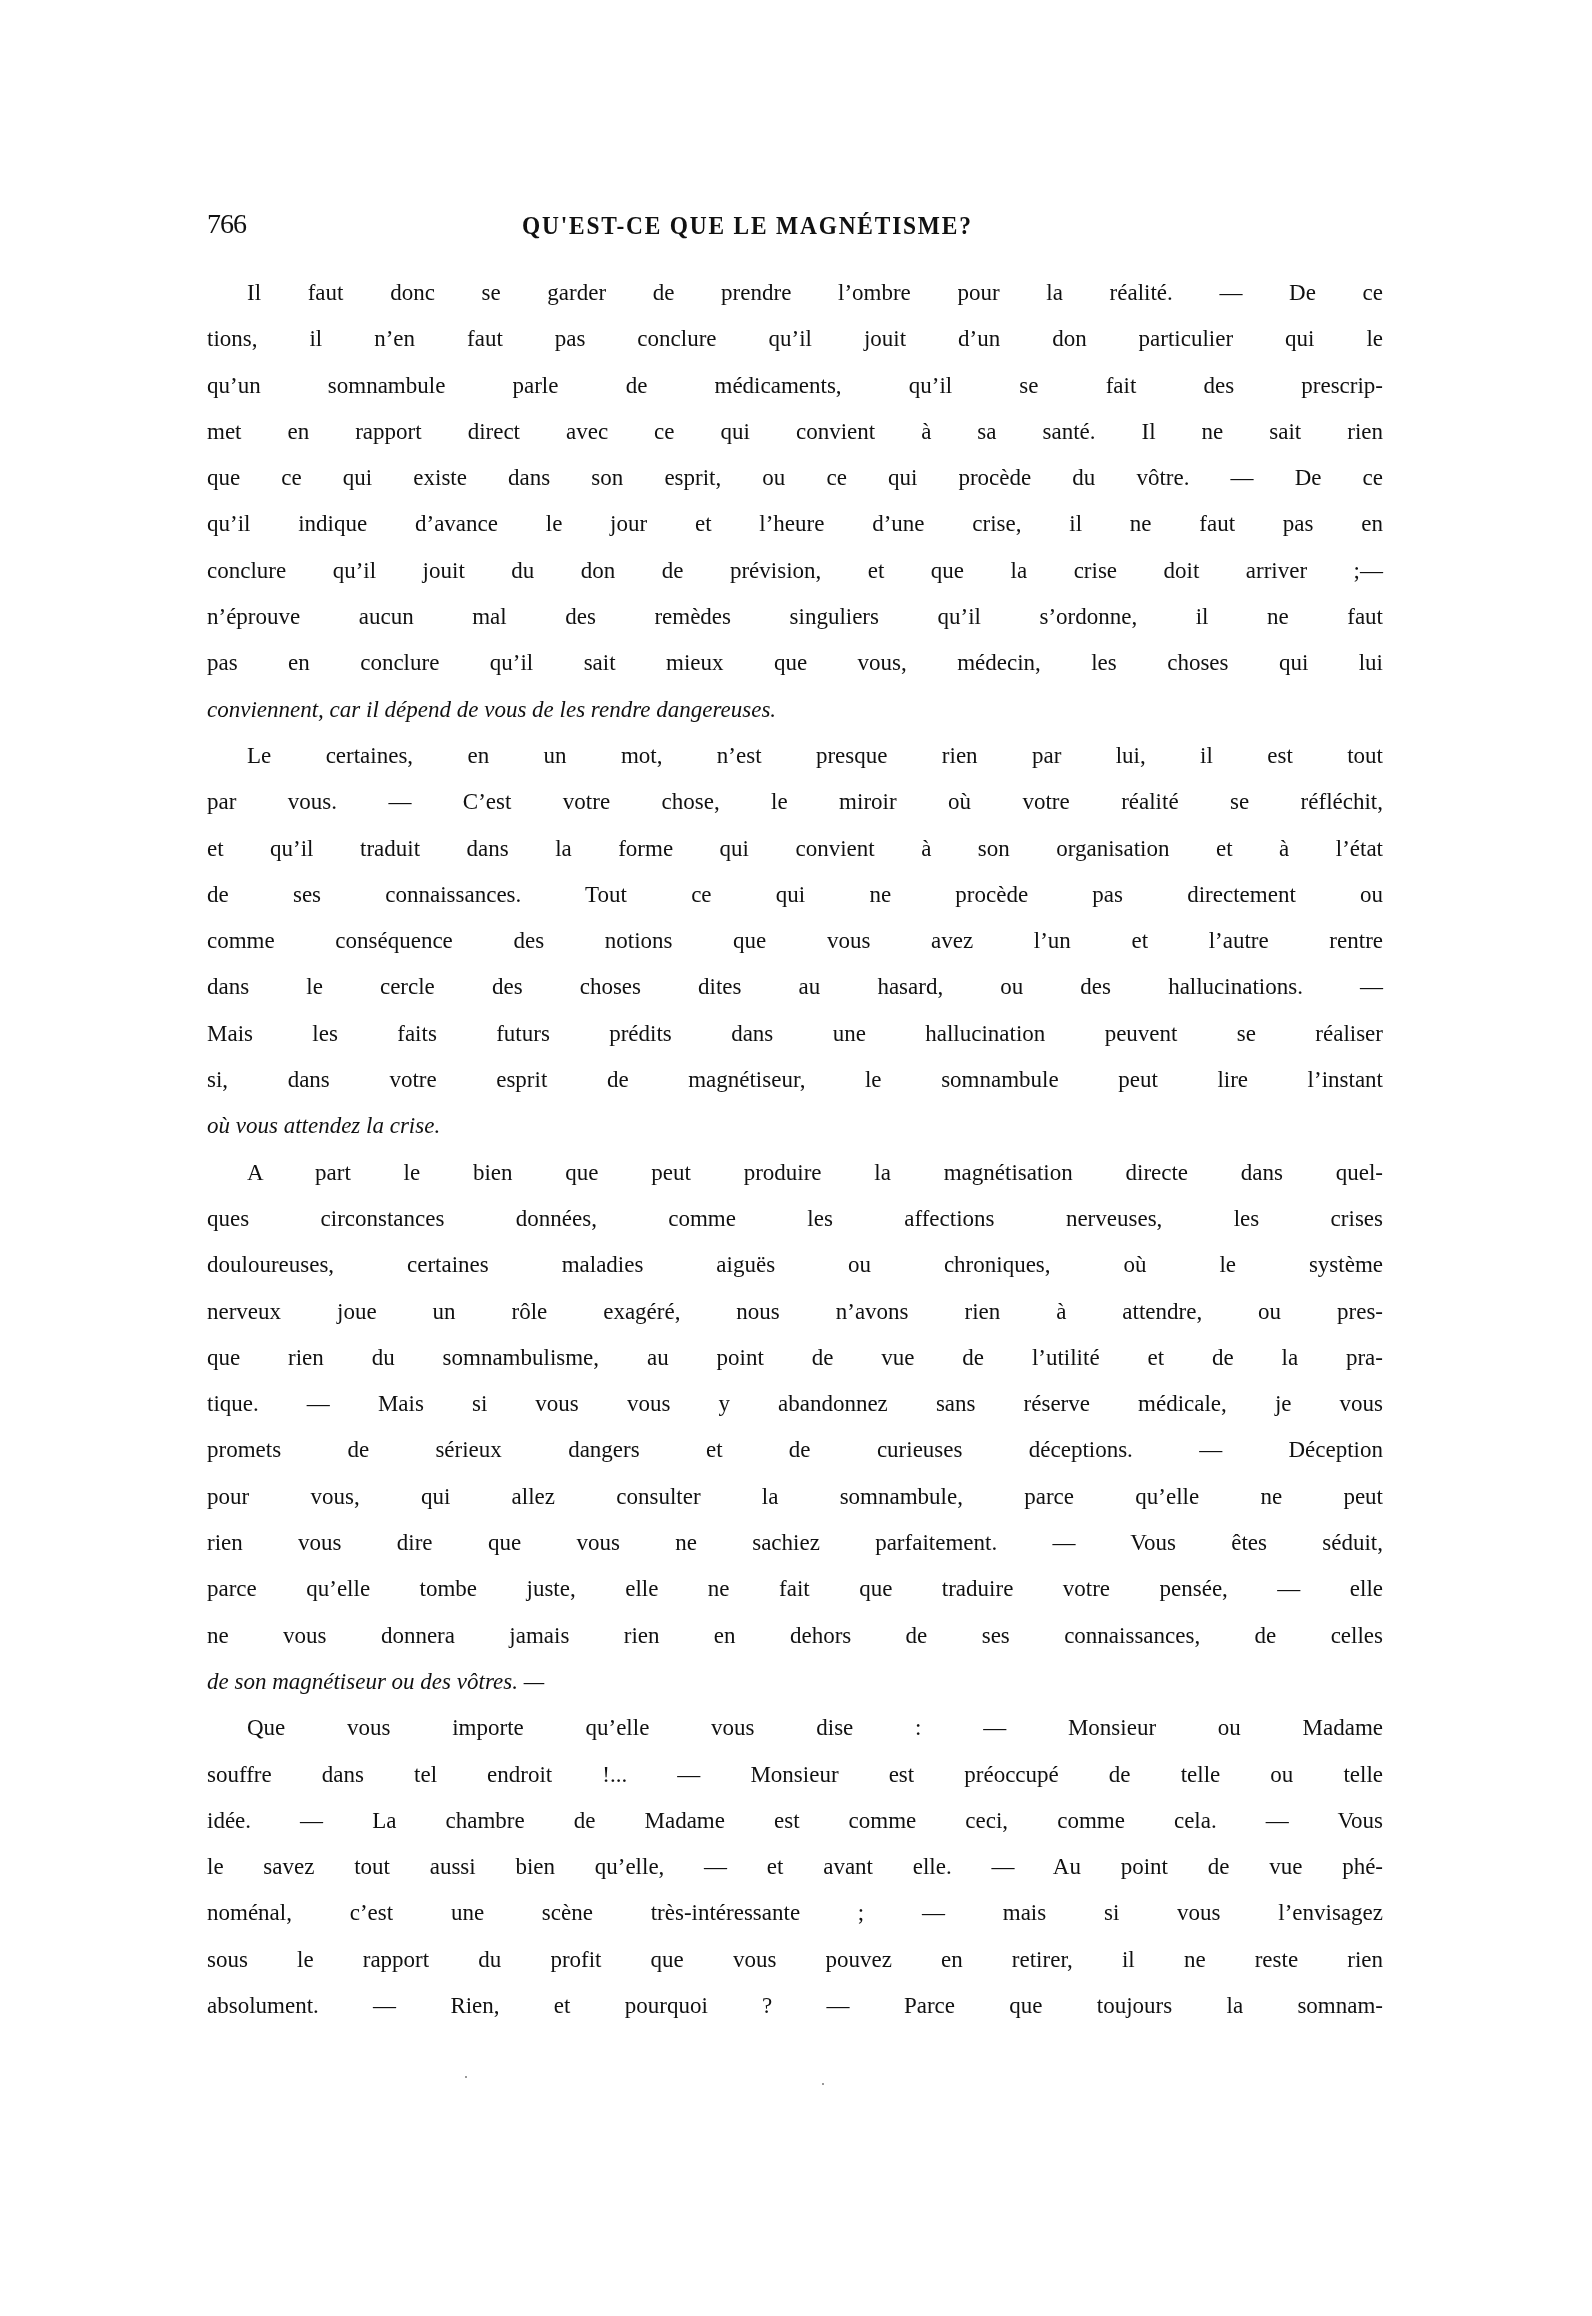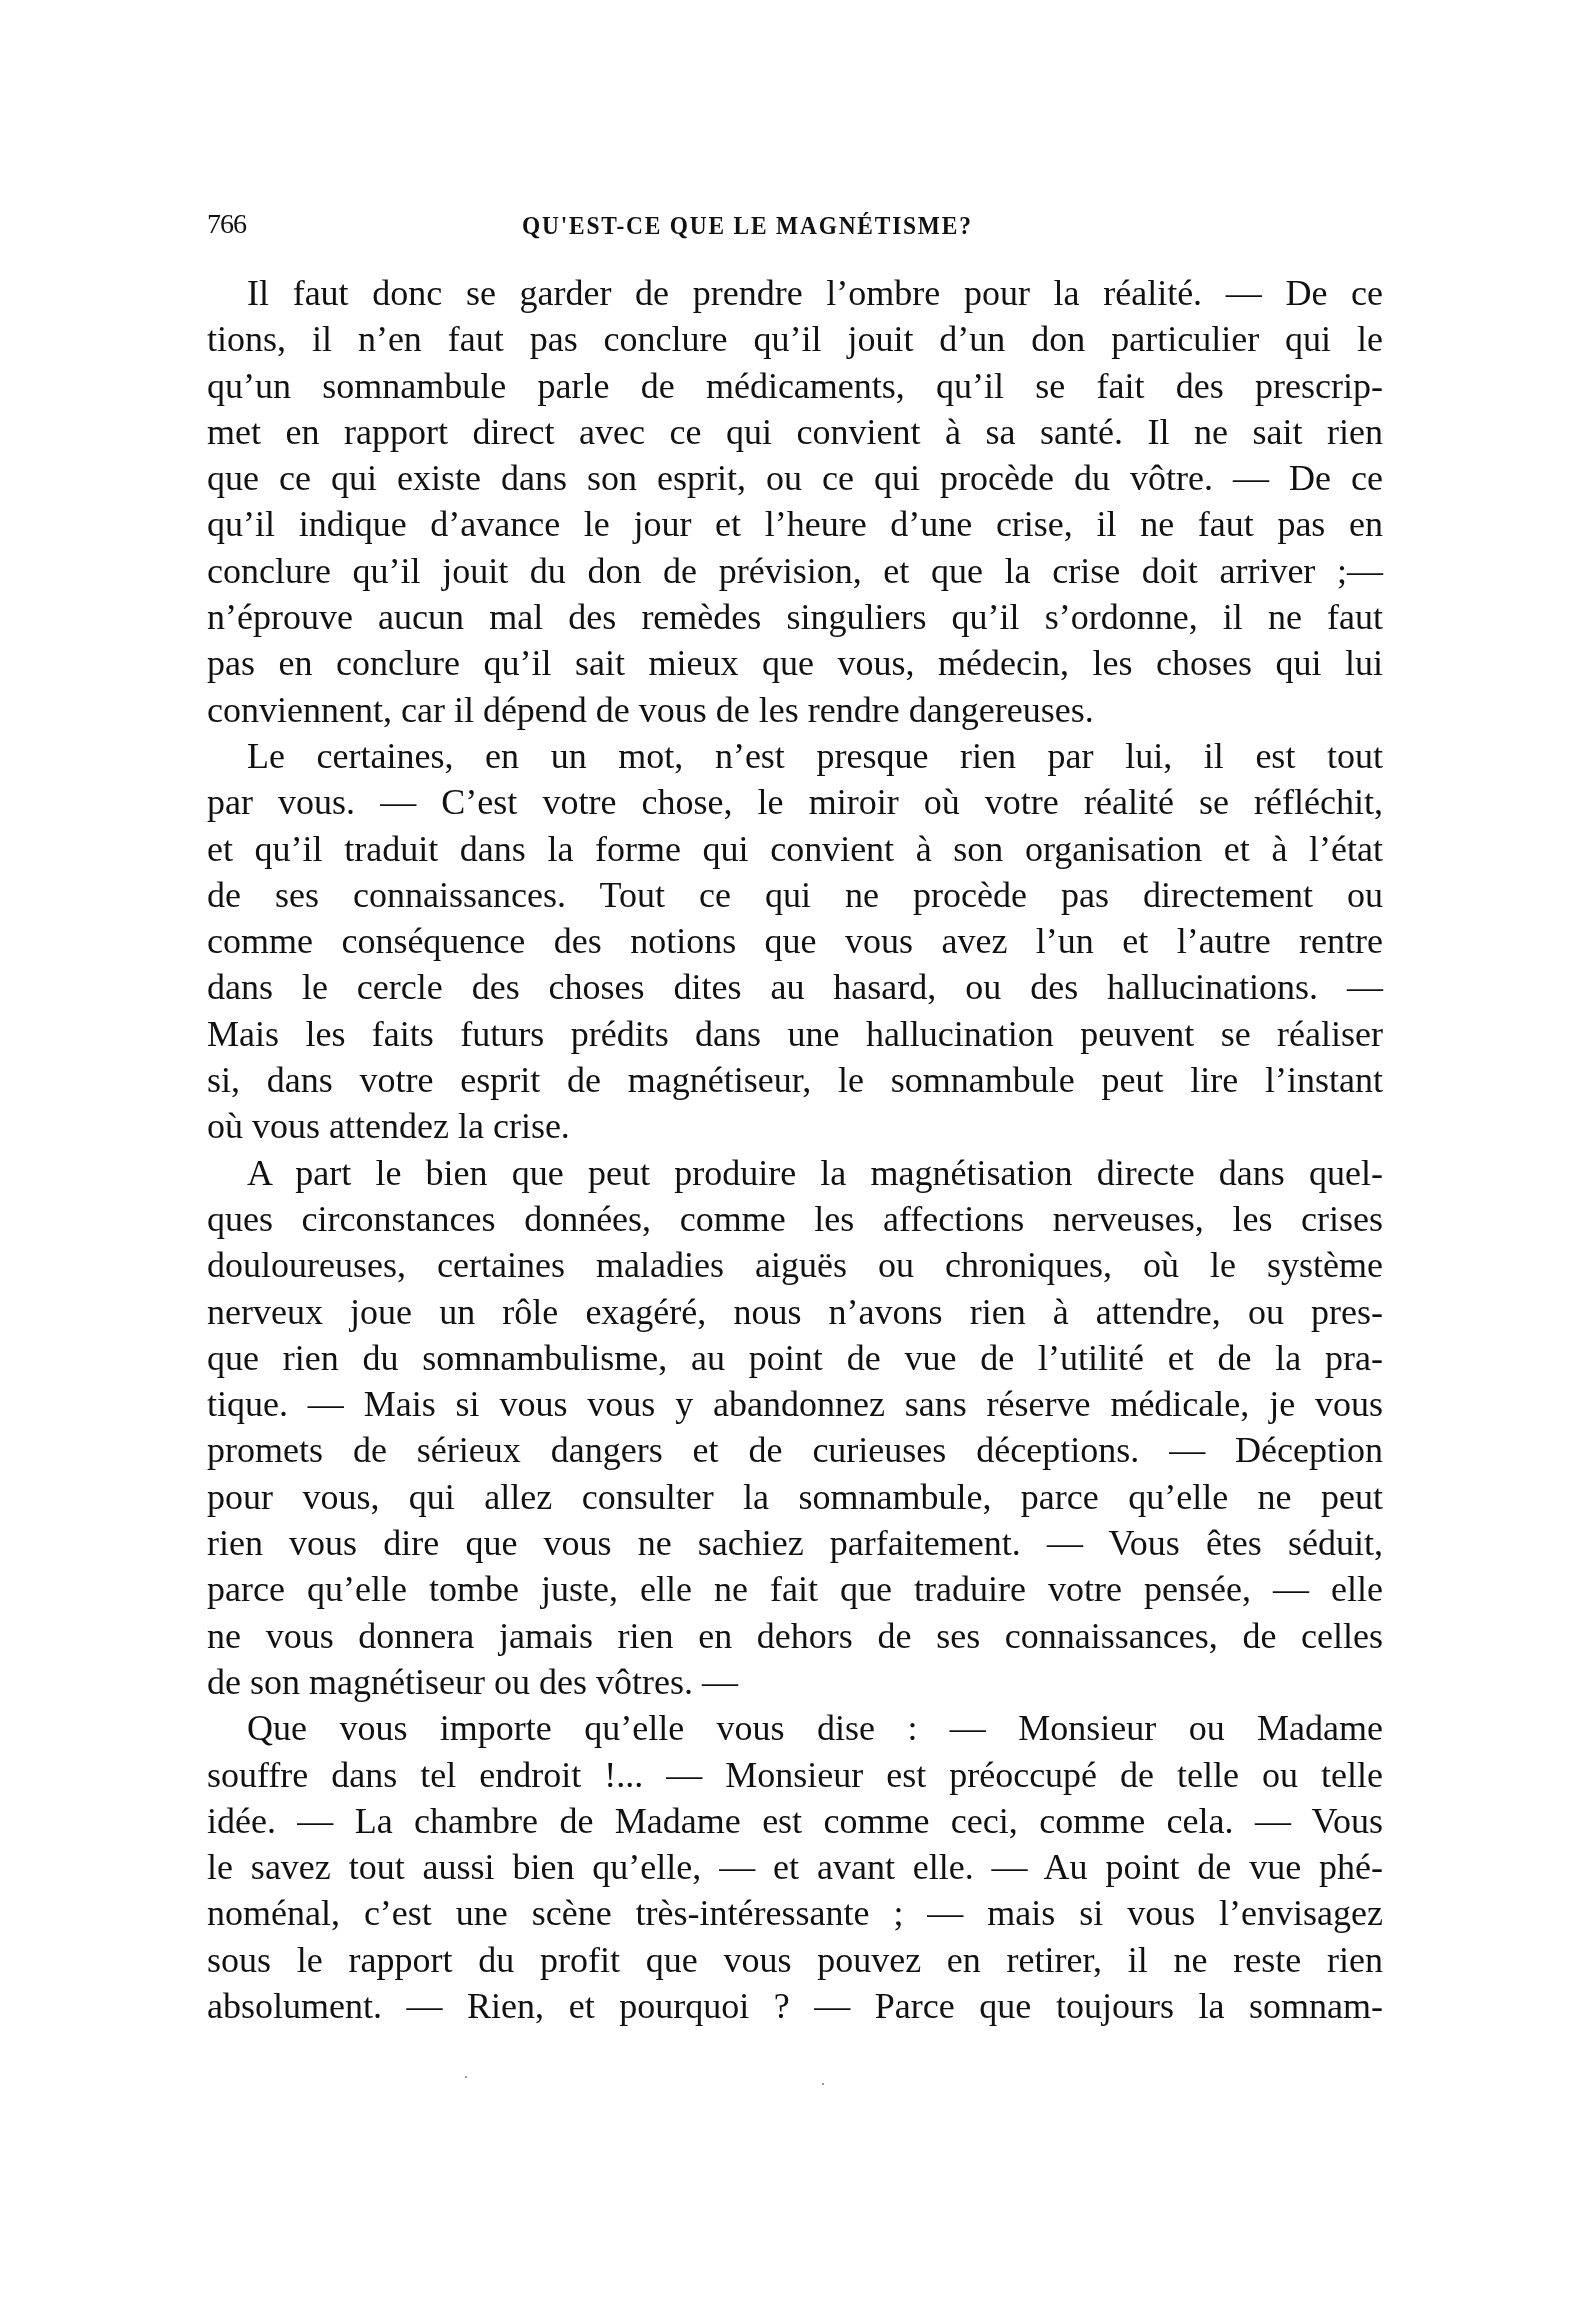--- a/index.html
+++ b/index.html
@@ -54,34 +54,35 @@
     position: absolute;
     left: 207px;
     top: 270px;
     width: 1176px;
   }
   .para {
     margin: 0;
   }
   .line {
     display: block;
-    font-size: 36px;
+    font-size: 23px;
     line-height: 46.3px;
     height: 46.3px;
     text-align: justify;
     text-align-last: justify;
     white-space: normal;
     overflow: visible;
     word-spacing: 0px;
   }
   .line.first {
     padding-left: 40px;
   }
   .line.last {
     text-align-last: left;
+    font-style: italic;
   }
   .speck {
     position: absolute;
     width: 2px;
     height: 2px;
     background: #777;
     border-radius: 50%;
   }
 </style>
 </head>

